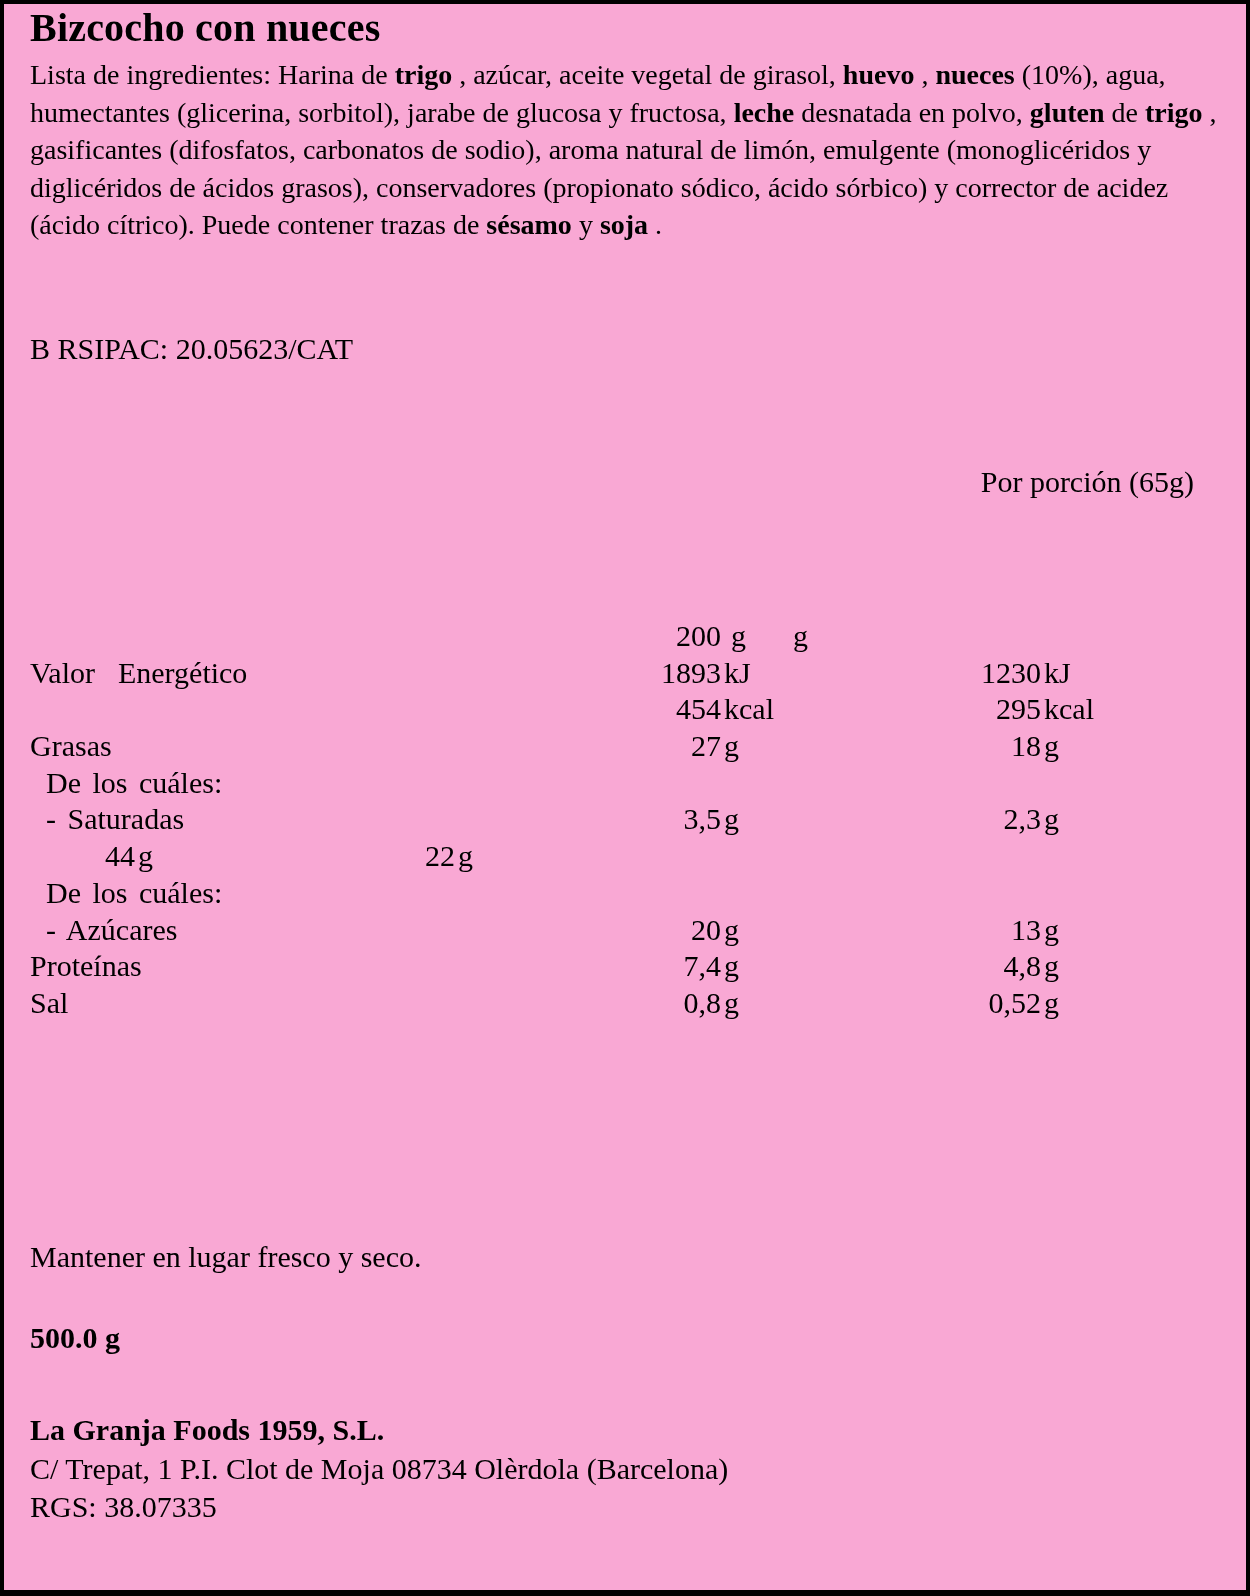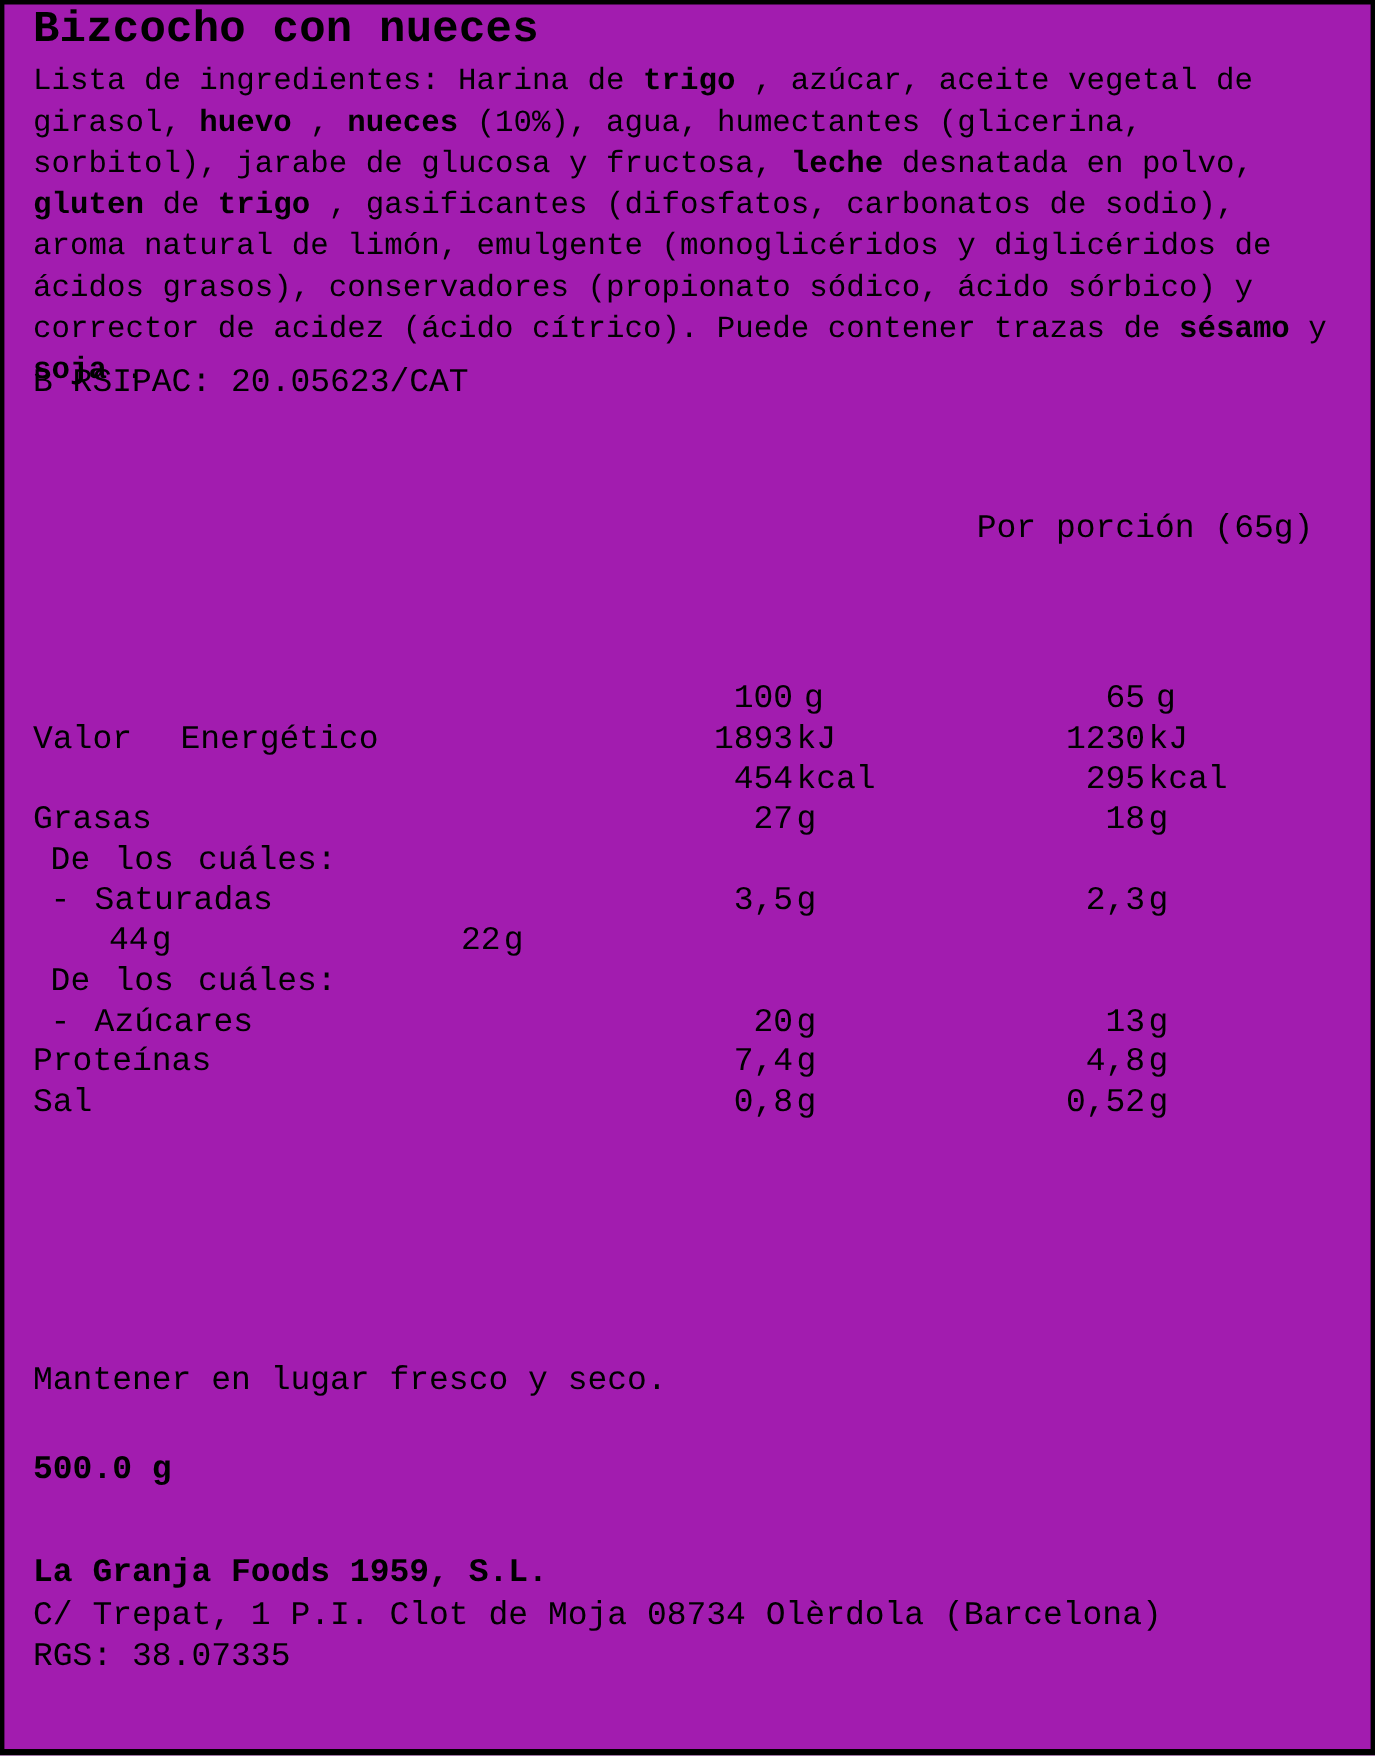--- a/index.html
+++ b/index.html
@@ -1,25 +1,25 @@
 <!DOCTYPE html>
 <html><head>
 <meta charset="utf-8">
 <style>
   * { margin: 0; padding: 0; box-sizing: border-box; }
   html, body { background: #fff; }
   .label {
     position: relative;
     width: 1250px;
     height: 1596px;
-    background: #a21caf;
+    background: #f9a8d4;
     color: #000000;
     border: 4px solid #000000;
     border-bottom-width: 6px;
-    font-family: Liberation Mono, monospace;
+    font-family: Liberation Serif, serif;
     overflow: hidden;
   }
   .title {
     position: absolute;
     left: 26px;
     top: 2px;
     font-size: 40px;
     font-weight: bold;
     line-height: 44px;
     letter-spacing: 0.2px;
@@ -118,23 +118,22 @@
 
   <div class="usage">
     <div>B RSIPAC: 20.05623/CAT</div>
   </div>
 
   <div class="por-porcion">Por porción (65g)</div>
 
   <div class="nutrition">
     <div class="nrow hdr">
       <span class="lbl"></span>
-        <span class="num1">100</span>
-        <span class="unit1">g</span>
-        <span class="num2">65</span>
+        <span class="num1">200</span>
+        <span class="unit1">g</span>
         <span class="unit2">g</span>
     </div>
     <div class="nrow">
       <span class="lbl">Valor  Energético</span>
         <span class="num1">1893</span>
         <span class="unit1">kJ</span>
         <span class="num2">1230</span>
         <span class="unit2">kJ</span>
     </div>
     <div class="nrow">

